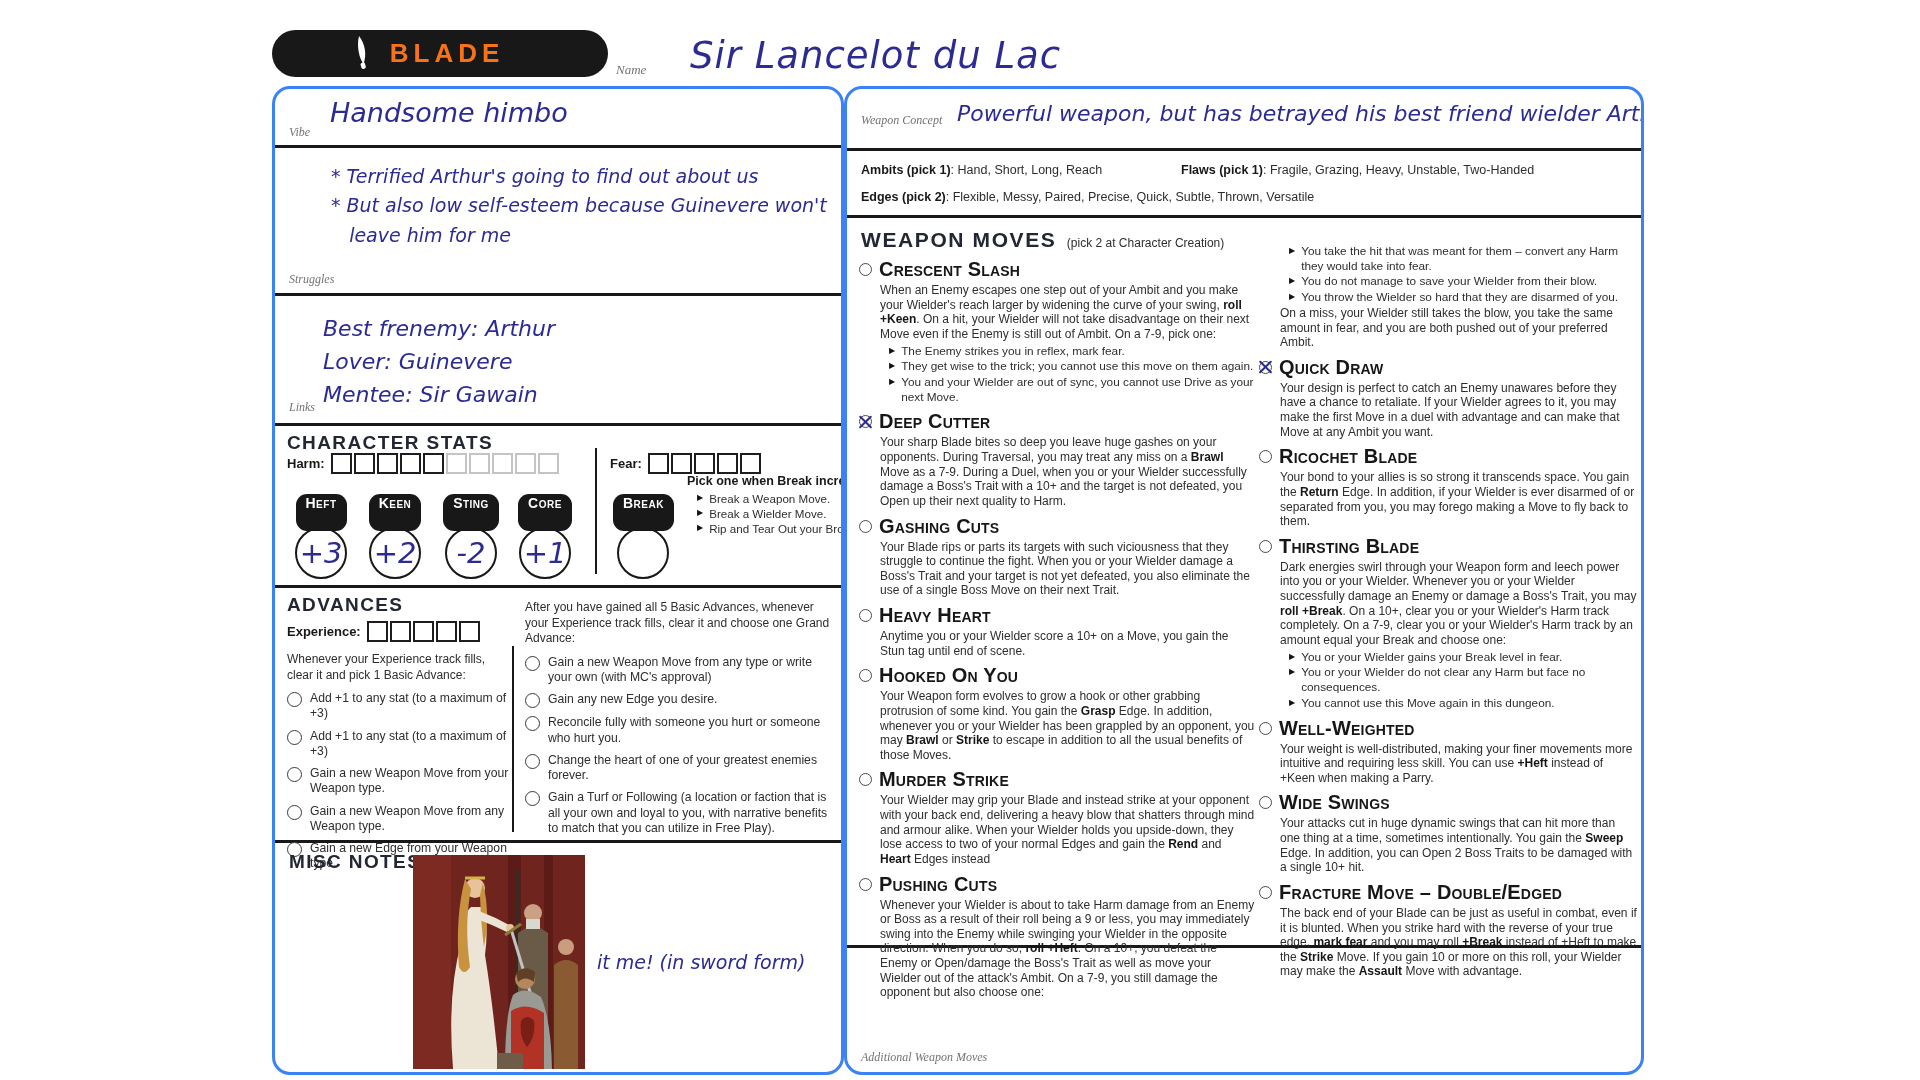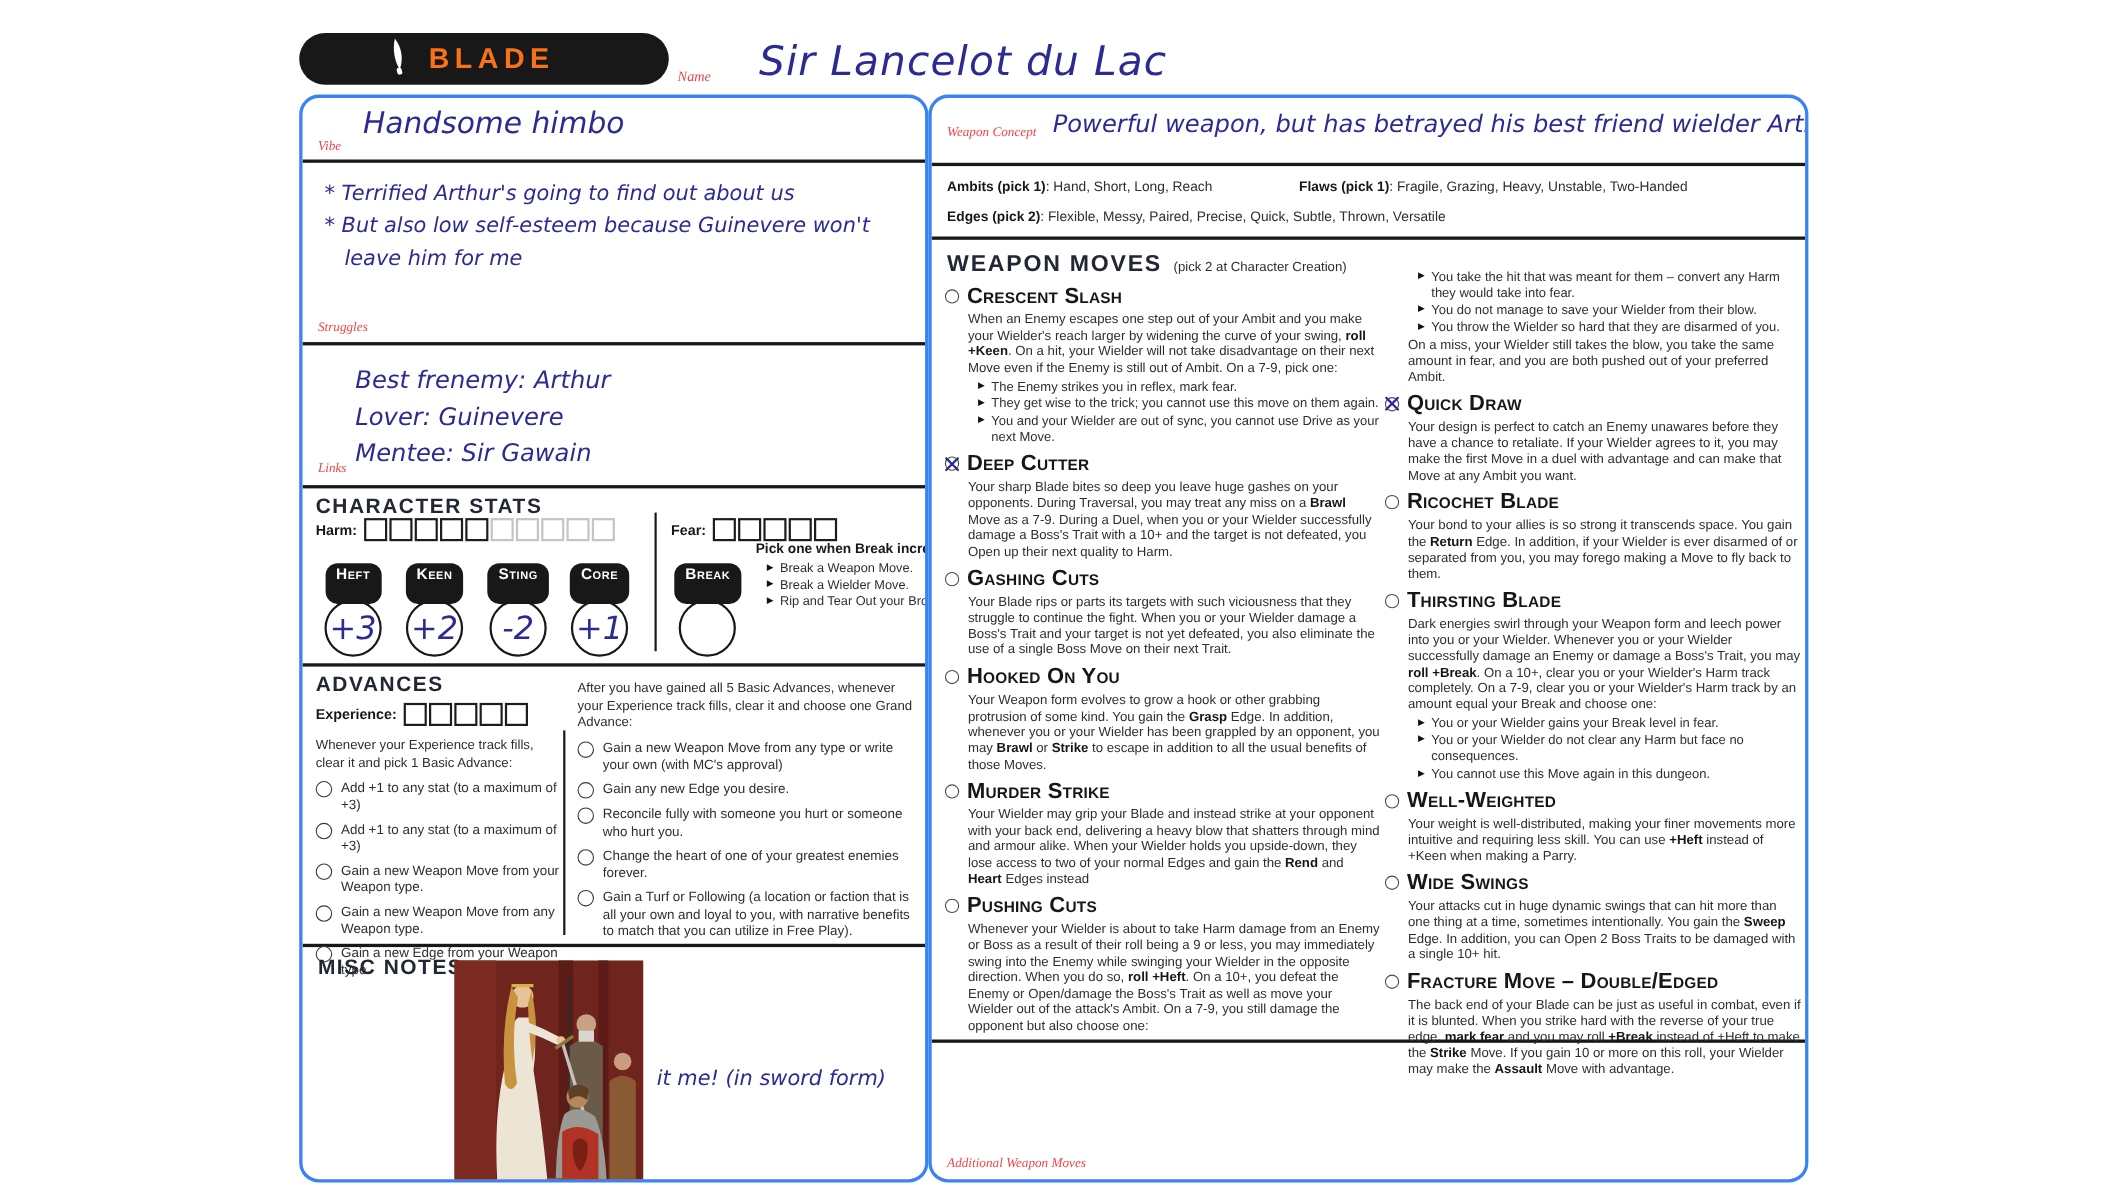--- a/index.html
+++ b/index.html
@@ -2,33 +2,33 @@
 <html><head>
 <meta charset="utf-8">
 <style>
   html,body{margin:0;padding:0;background:#ffffff;}
   body{width:1920px;height:1080px;position:relative;font-family:"Liberation Sans",sans-serif;color:#2e2e2e;overflow:hidden;}
   .panel{position:absolute;border:3px solid #3b82f6;border-radius:18px;background:#fff;overflow:hidden;box-sizing:border-box;}
   #left-panel{left:272px;top:86px;width:572px;height:989px;}
   #right-panel{left:844px;top:86px;width:800px;height:989px;}
   .sect{position:relative;box-sizing:border-box;border-bottom:3px solid #181818;}
   .sect:last-child{border-bottom:none;}
-  .gray-label{position:absolute;font-family:"Liberation Serif",serif;font-style:italic;color:#ef4444;font-size:12px;}
+  .gray-label{position:absolute;font-family:"Liberation Serif",serif;font-style:italic;color:#737373;font-size:12px;}
   .h2{font-size:19px;font-weight:700;letter-spacing:1.4px;color:#222733;}
   .hand{font-family:"DejaVu Sans",sans-serif;font-style:italic;color:#2b2b93;}
   
   #badge{position:absolute;left:272px;top:30px;width:336px;height:47px;background:#181818;border-radius:26px;display:flex;align-items:center;justify-content:center;gap:14px;}
   #badge .bname{color:#f97316;font-weight:700;font-size:26px;letter-spacing:5px;}
   #badge svg{margin-left:-26px;}
   #name-label{position:absolute;left:616px;top:62px;font-size:13px;}
   #name-value{position:absolute;left:690px;top:34px;font-size:37px;letter-spacing:1px;white-space:nowrap;}
   
   #vibe{height:59px;}
   #vibe .val{position:absolute;left:55px;top:8px;font-size:27px;}
-  #struggles{height:166px;}
+  #struggles{height:148px;padding-left:36px;}
   #struggles .lines{padding:14px 0 0 20px;font-size:19px;line-height:1.55;white-space:pre-wrap;}
   #links{height:130px;}
   #links .lines{padding:16px 0 0 48px;font-size:22px;line-height:1.5;white-space:pre-wrap;}
   
   #stats{height:162px;}
   #stats .h2{position:absolute;left:12px;top:6px;}
   .track-row{position:absolute;display:flex;align-items:center;}
   .box{width:21px;height:21px;border:2.6px solid #1d1d1d;margin-right:2px;box-sizing:border-box;background:#fff;}
   .box.light{border:2px solid #c4c4c4;}
   .tlabel{font-weight:700;font-size:13px;color:#181818;margin-right:6px;}
@@ -343,20 +343,27 @@
         <div class="move">
           <div class="move-head">
             <span class="mcirc"></span>
             <span class="mname">Gashing Cuts</span>
           </div>
           <div class="mp">Your Blade rips or parts its targets with such viciousness that they struggle to continue the fight. When you or your Wielder damage a Boss's Trait and your target is not yet defeated, you also eliminate the use of a single Boss Move on their next Trait.</div>
         </div>
         <div class="move">
           <div class="move-head">
             <span class="mcirc"></span>
+            <span class="mname">Heavy Heart</span>
+          </div>
+          <div class="mp">Anytime you or your Wielder score a 10+ on a Move, you gain the Stun tag until end of scene.</div>
+        </div>
+        <div class="move">
+          <div class="move-head">
+            <span class="mcirc"></span>
             <span class="mname">Hooked On You</span>
           </div>
           <div class="mp">Your Weapon form evolves to grow a hook or other grabbing protrusion of some kind. You gain the <b>Grasp</b> Edge. In addition, whenever you or your Wielder has been grappled by an opponent, you may <b>Brawl</b> or <b>Strike</b> to escape in addition to all the usual benefits of those Moves.</div>
         </div>
         <div class="move">
           <div class="move-head">
             <span class="mcirc"></span>
             <span class="mname">Murder Strike</span>
           </div>
           <div class="mp">Your Wielder may grip your Blade and instead strike at your opponent with your back end, delivering a heavy blow that shatters through mind and armour alike. When your Wielder holds you upside-down, they lose access to two of your normal Edges and gain the <b>Rend</b> and <b>Heart</b> Edges instead</div>

